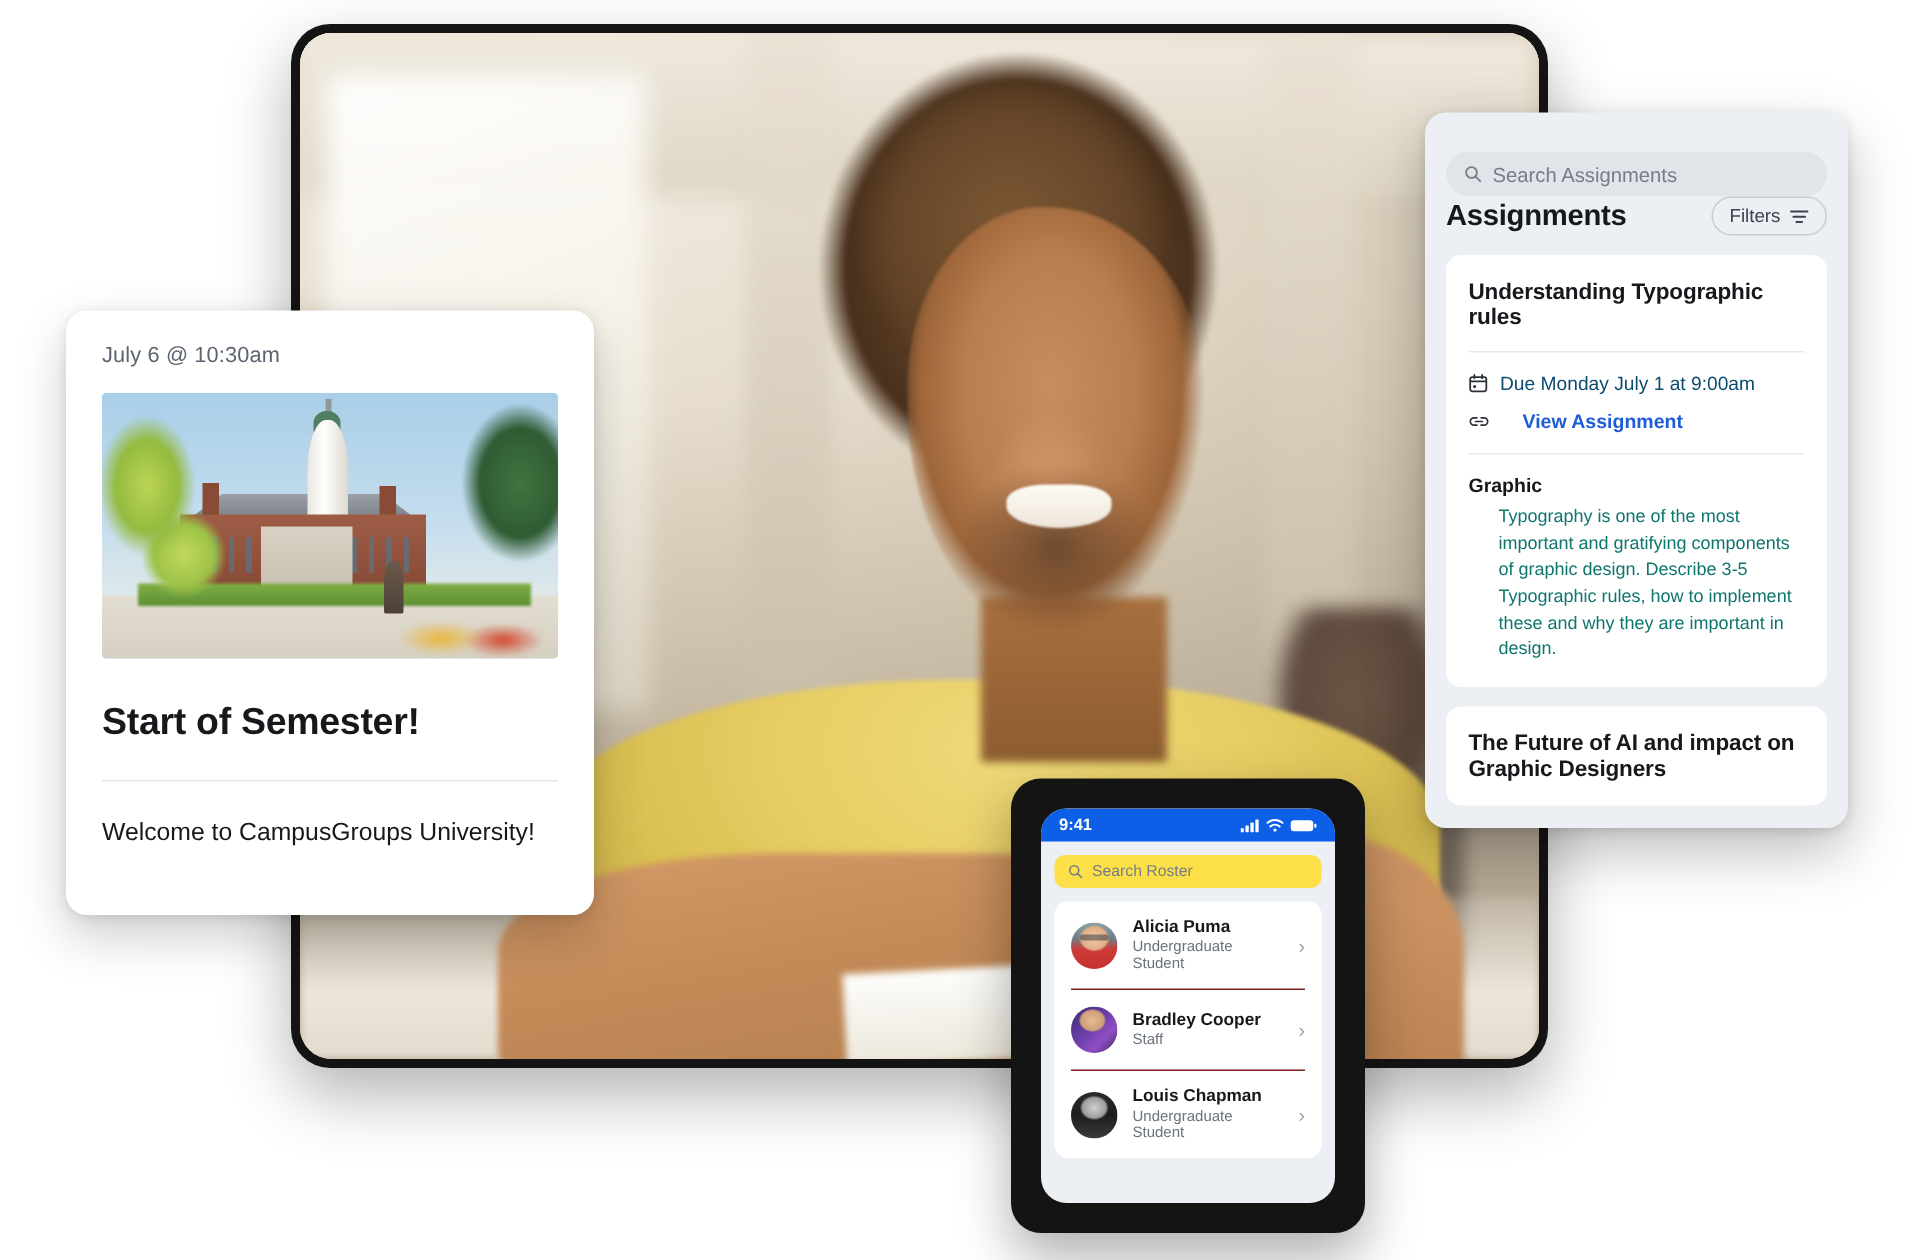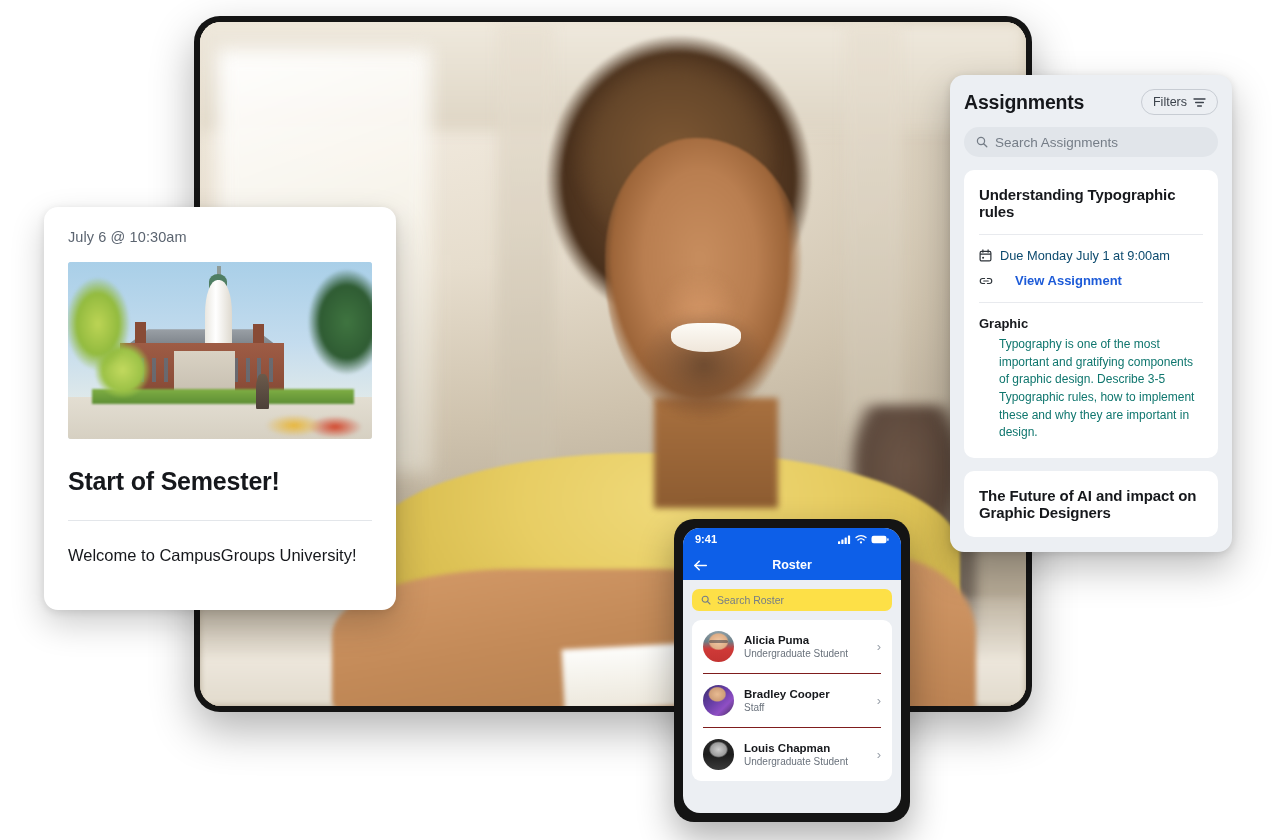--- a/index.html
+++ b/index.html
@@ -250,21 +250,21 @@
   .link-row .txt { font-size: 13px; color: #1d5bd8; font-weight: 600; }
   .details-h { font-size: 13px; font-weight: 700; color: #16181c; margin-bottom: 5px; }
   .details-p { font-size: 12px; line-height: 1.47; color: #0f766e; margin-left: 20px; }
 
   
   #phone {
     position: absolute; left: 674px; top: 519px;
     width: 236px; height: 303px;
     background: #141414; border-radius: 20px;
     box-shadow: 0 16px 36px rgba(0,0,0,.32);
-    padding: 9px;
+    padding: 20px;
   }
   #phone-screen {
     width: 100%; height: 100%; border-radius: 17px; overflow: hidden;
     background: #eceff3; display: flex; flex-direction: column;
   }
   #status-bar {
     height: 22px; background: #0d5fe8; color: #fff;
     display: flex; align-items: center; justify-content: space-between;
     padding: 0 12px;
   }
@@ -352,40 +352,40 @@
       <div class="tree-l"></div>
       <div class="statue"></div>
       <div class="flowers"></div>
     </div>
     <div id="announce-title">Start of Semester!</div>
     <div id="announce-rule"></div>
     <div id="announce-body">Welcome to CampusGroups University!</div>
   </div>
 
   <div id="assign-panel">
+    <div id="assign-search">
+      <svg class="svg-ic" width="12" height="12" viewBox="0 0 12 12">
+        <circle cx="5" cy="5" r="3.6" fill="none" stroke="#757d87" stroke-width="1.25"></circle>
+        <line x1="7.7" y1="7.7" x2="10.8" y2="10.8" stroke="#757d87" stroke-width="1.25" stroke-linecap="round"></line>
+      </svg>
+      <span class="ph">Search Assignments</span>
+    </div>
+
     <div id="assign-head">
       <div id="assign-title">Assignments</div>
       <div id="filters-btn">
         <span>Filters</span>
         <svg class="svg-ic" width="13" height="11" viewBox="0 0 13 11">
           <g stroke="#3c434c" stroke-width="1.3" stroke-linecap="round">
             <line x1="1" y1="2" x2="12" y2="2"></line>
             <line x1="2.6" y1="5.5" x2="10.4" y2="5.5"></line>
             <line x1="4.6" y1="9" x2="8.4" y2="9"></line>
           </g>
         </svg>
       </div>
-    </div>
-
-    <div id="assign-search">
-      <svg class="svg-ic" width="12" height="12" viewBox="0 0 12 12">
-        <circle cx="5" cy="5" r="3.6" fill="none" stroke="#757d87" stroke-width="1.25"></circle>
-        <line x1="7.7" y1="7.7" x2="10.8" y2="10.8" stroke="#757d87" stroke-width="1.25" stroke-linecap="round"></line>
-      </svg>
-      <span class="ph">Search Assignments</span>
     </div>
 
     <div class="acard">
       <div class="acard-title">Understanding Typographic rules</div>
       <div class="acard-rule"></div>
       <div class="meta-row">
         <svg class="svg-ic" width="13" height="13" viewBox="0 0 14 14">
           <rect x="1.2" y="2.6" width="11.6" height="10.2" rx="1.6" fill="none" stroke="#2c3238" stroke-width="1.3"></rect>
           <line x1="1.2" y1="5.6" x2="12.8" y2="5.6" stroke="#2c3238" stroke-width="1.3"></line>
           <line x1="4.2" y1="1" x2="4.2" y2="3.4" stroke="#2c3238" stroke-width="1.3" stroke-linecap="round"></line>
@@ -430,29 +430,20 @@
               <path d="M1 2.6a7.4 7.4 0 0 1 10 0"></path>
               <path d="M2.9 5a4.7 4.7 0 0 1 6.2 0"></path>
             </g>
             <circle cx="6" cy="7.4" r="1.1" fill="#fff"></circle>
           </svg>
           <svg class="svg-ic" width="18" height="9" viewBox="0 0 18 9">
             <rect x="0.5" y="0.8" width="15" height="7.4" rx="2.2" fill="#fff"></rect>
             <rect x="16.2" y="3.2" width="1.4" height="2.6" rx=".6" fill="#fff"></rect>
           </svg>
         </span>
-      </div>
-      <div id="nav-bar">
-        <svg class="svg-ic" width="15" height="13" viewBox="0 0 16 14" style="position:relative;z-index:2">
-          <g stroke="#fff" stroke-width="1.7" fill="none" stroke-linecap="round" stroke-linejoin="round">
-            <line x1="14.2" y1="7" x2="2" y2="7"></line>
-            <polyline points="6.6,2.4 2,7 6.6,11.6"></polyline>
-          </g>
-        </svg>
-        <span id="nav-title">Roster</span>
       </div>
       <div id="phone-body">
         <div id="roster-search">
           <svg class="svg-ic" width="10" height="10" viewBox="0 0 12 12">
             <circle cx="5" cy="5" r="3.6" fill="none" stroke="#757d87" stroke-width="1.3"></circle>
             <line x1="7.7" y1="7.7" x2="10.8" y2="10.8" stroke="#757d87" stroke-width="1.3" stroke-linecap="round"></line>
           </svg>
           <span class="ph">Search Roster</span>
         </div>
         <div id="roster-list">

